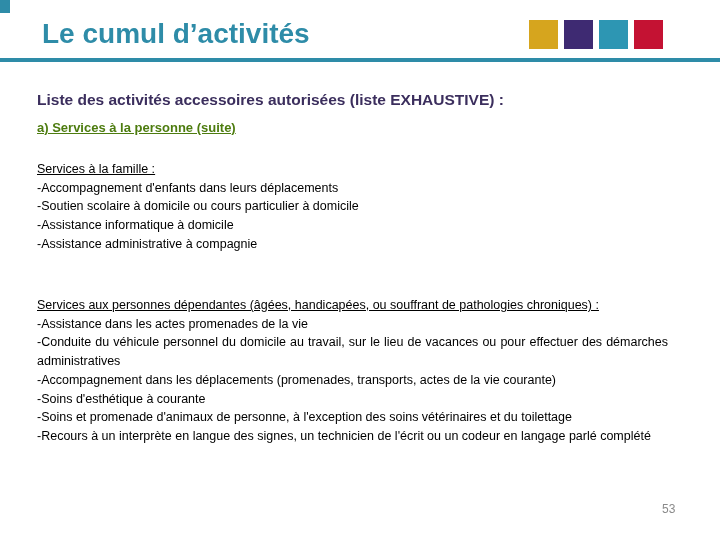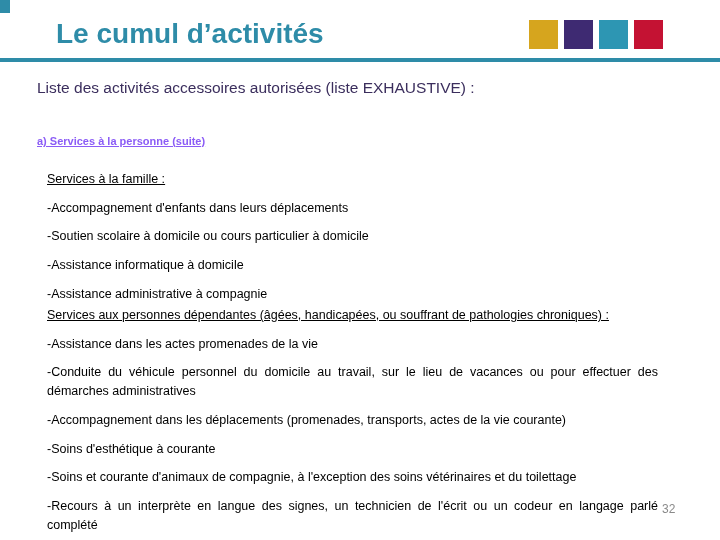--- a/index.html
+++ b/index.html
@@ -9,48 +9,48 @@
   }
   .corner-bar{position:absolute;left:0;top:0;width:10px;height:13px;}
   .title{
     position:absolute;left:42px;top:18px;font-size:28px;font-weight:bold;
     line-height:32px;white-space:nowrap;
   }
   .squares{position:absolute;top:20px;left:529px;display:flex;gap:6px;}
   .square{width:29px;height:29px;}
   .header-line{position:absolute;left:0;top:58px;width:720px;height:4px;}
   .intro-heading{
-    position:absolute;left:37px;top:78px;width:645px;
-    font-size:15.5px;font-weight:normal;line-height:20px;
+    position:absolute;left:37px;top:90px;width:645px;
+    font-size:15.5px;font-weight:bold;line-height:20px;
   }
   .sub-heading{
-    position:absolute;left:37px;top:133px;font-size:11px;font-weight:bold;
-    color:#8b5cf6;text-decoration:underline;line-height:16px;
+    position:absolute;left:37px;top:120px;font-size:13px;font-weight:bold;
+    color:#4d7c0f;text-decoration:underline;line-height:16px;
   }
   .section{
     position:absolute;left:37px;width:631px;
     font-size:12.5px;color:#000000;line-height:18.7px;
   }
-  .section p{margin:10px;}
+  .section p{margin:0;}
   .s-heading{text-decoration:underline;}
   .justify{text-align:justify;}
   .sec1{top:160px;}
   .sec2{top:296px;}
   .page-number{
     position:absolute;left:662px;top:502px;font-size:12px;color:#8a8a8a;
   }
 </style>
 </head>
 <body>
 
 <div class="slide">
 
   <div class="corner-bar" style="background: rgb(46, 140, 168);"></div>
 
-  <div class="title" style="color: rgb(46, 140, 168); margin-left: 14px;">Le cumul d’activités</div>
+  <div class="title" style="color: rgb(46, 140, 168);">Le cumul d’activités</div>
 
   <div class="squares">
     <div class="square" style="background: rgb(214, 165, 30);"></div>
     <div class="square" style="background: rgb(62, 42, 114);"></div>
     <div class="square" style="background: rgb(45, 150, 179);"></div>
     <div class="square" style="background: rgb(196, 18, 51);"></div>
   </div>
 
   <div class="header-line" style="background: rgb(46, 140, 168);"></div>
 
@@ -65,19 +65,19 @@
     <p>-Assistance informatique à domicile</p>
     <p>-Assistance administrative à compagnie</p>
   </div>
 
   <div class="section sec2">
     <p class="s-heading">Services aux personnes dépendantes (âgées, handicapées, ou souffrant de pathologies chroniques) :</p>
     <p>-Assistance dans les actes promenades de la vie</p>
     <p class="justify">-Conduite du véhicule personnel du domicile au travail, sur le lieu de vacances ou pour effectuer des démarches administratives</p>
     <p>-Accompagnement dans les déplacements (promenades, transports, actes de la vie courante)</p>
     <p>-Soins d'esthétique à courante</p>
-    <p>-Soins et courante d'animaux de compagnie, à l'exception des soins vétérinaires et du toilettage</p>
+    <p>-Soins et promenade d'animaux de personne, à l'exception des soins vétérinaires et du toilettage</p>
     <p class="justify">-Recours à un interprète en langue des signes, un technicien de l'écrit ou un codeur en langage parlé complété</p>
   </div>
 
-  <div class="page-number">32</div>
+  <div class="page-number">53</div>
 
 </div>
 
 </body></html>

